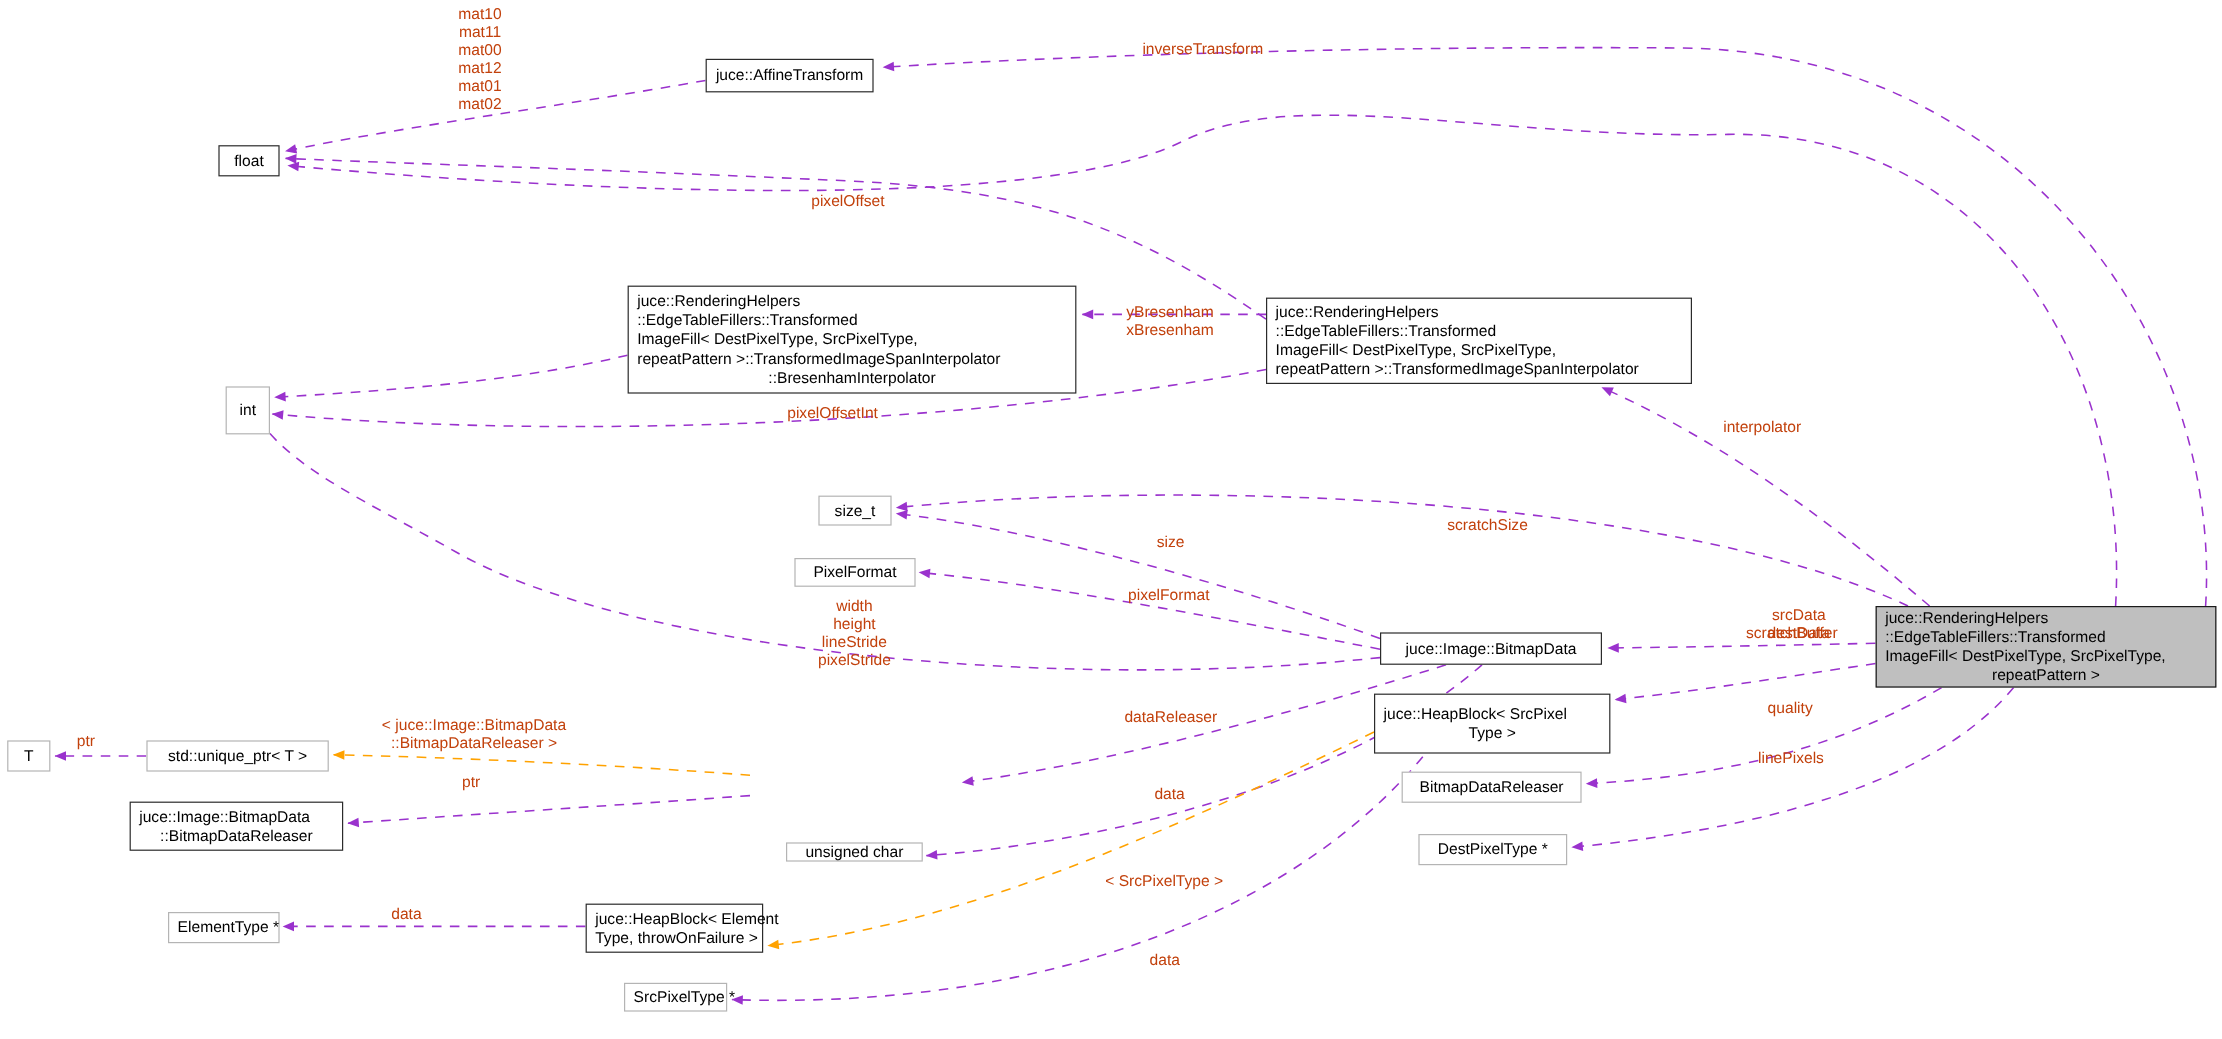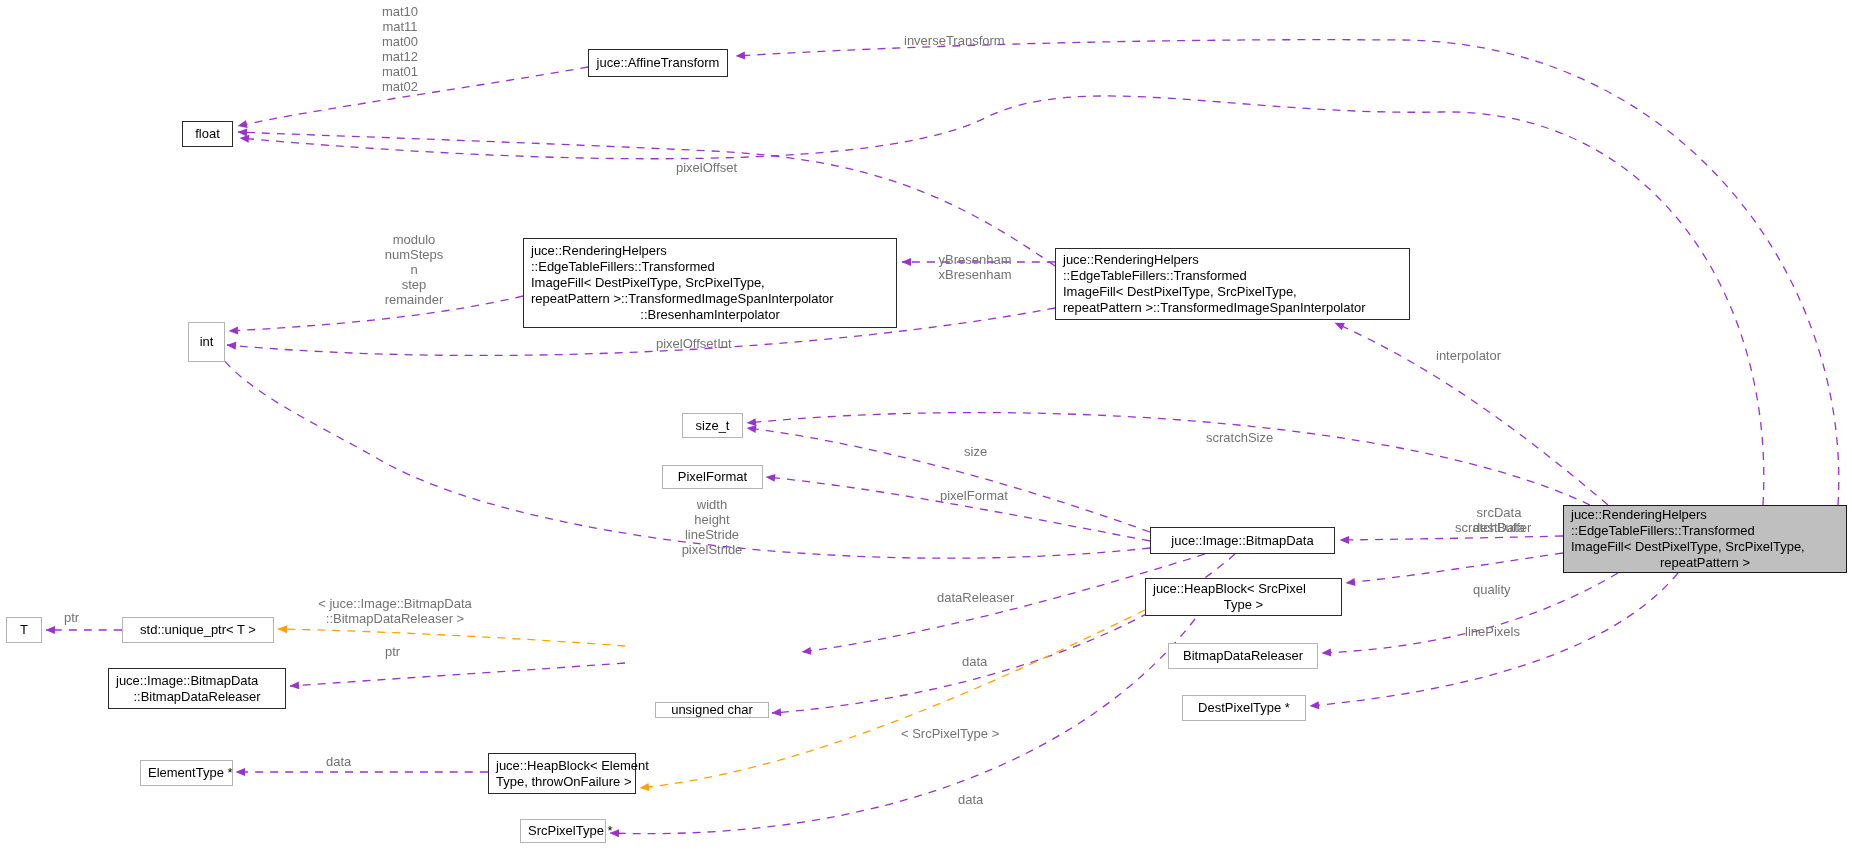--- a/index.html
+++ b/index.html
@@ -12,21 +12,21 @@
     position:absolute;box-sizing:border-box;background:#ffffff;border:1px solid #2b2b2b;
     display:flex;flex-direction:column;justify-content:center;align-items:center;
     line-height:16px;white-space:pre;z-index:2;
   }
   .node.gray{border-color:#b4b4b4;}
   .node.main{background:#bfbfbf;border:1px solid #1a1a1a;}
   .node .ln{width:100%;padding:0 7px;box-sizing:border-box;text-align:left;}
   .node .ln.c{text-align:center;}
   .node.single{align-items:center;}
   .elabel{
-    position:absolute;line-height:15px;white-space:pre-line;z-index:3;color:#737373;
+    position:absolute;line-height:15px;white-space:pre-line;z-index:3;color:#c2410c;
   }
   .elabel.c{text-align:center;}
 </style>
 </head>
 <body>
 
 <div id="canvas">
 
   <svg id="edges" viewBox="0 0 1852 866" xmlns="http://www.w3.org/2000/svg">
     <defs>
@@ -94,21 +94,21 @@
 
   <div class="node single" style="left:1150px;top:527px;width:185px;height:27px"><div class="ln c">juce::Image::BitmapData</div></div>
 
   <div class="node main" style="left:1563px;top:505px;width:284px;height:68px">
     <div class="ln">juce::RenderingHelpers</div>
     <div class="ln">::EdgeTableFillers::Transformed</div>
     <div class="ln">ImageFill&lt; DestPixelType, SrcPixelType,</div>
     <div class="ln c">repeatPattern &gt;</div>
   </div>
 
-  <div class="node" style="left:1145px;top:578px;width:197px;height:38px">
+  <div class="node" style="left:1145px;top:578px;width:197px;height:50px">
     <div class="ln">juce::HeapBlock&lt; SrcPixel</div>
     <div class="ln c">Type &gt;</div>
   </div>
 
   <div class="node single gray" style="left:1168px;top:643px;width:150px;height:26px"><div class="ln c">BitmapDataReleaser</div></div>
 
   <div class="node single gray" style="left:1182px;top:695px;width:124px;height:26px"><div class="ln c">DestPixelType *</div></div>
 
   <div class="node single gray" style="left:6px;top:617px;width:36px;height:26px"><div class="ln c">T</div></div>
 
@@ -130,27 +130,22 @@
   <div class="node single gray" style="left:140px;top:760px;width:93px;height:26px"><div class="ln c">ElementType *</div></div>
 
   <div class="node single gray" style="left:520px;top:819px;width:86px;height:24px"><div class="ln c">SrcPixelType *</div></div>
 
   <div class="elabel c" style="left:355px;top:4px;width:90px">mat10
 mat11
 mat00
 mat12
 mat01
 mat02</div>
-  <div class="elabel" style="left:904px;top:33px">inverseTransform</div>
+  <div class="elabel" style="left:952px;top:33px">inverseTransform</div>
   <div class="elabel" style="left:676px;top:160px">pixelOffset</div>
-  <div class="elabel c" style="left:364px;top:232px;width:100px">modulo
-numSteps
-n
-step
-remainder</div>
   <div class="elabel c" style="left:920px;top:252px;width:110px">yBresenham
 xBresenham</div>
   <div class="elabel" style="left:656px;top:336px">pixelOffsetInt</div>
   <div class="elabel" style="left:1436px;top:348px">interpolator</div>
   <div class="elabel" style="left:1206px;top:430px">scratchSize</div>
   <div class="elabel" style="left:964px;top:444px">size</div>
   <div class="elabel" style="left:940px;top:488px">pixelFormat</div>
   <div class="elabel c" style="left:662px;top:497px;width:100px">width
 height
 lineStride
@@ -159,17 +154,17 @@
 destData</div>
   <div class="elabel" style="left:1455px;top:520px">scratchBuffer</div>
   <div class="elabel" style="left:1473px;top:582px">quality</div>
   <div class="elabel" style="left:1465px;top:624px">linePixels</div>
   <div class="elabel" style="left:937px;top:590px">dataReleaser</div>
   <div class="elabel" style="left:64px;top:610px">ptr</div>
   <div class="elabel c" style="left:305px;top:596px;width:180px">&lt; juce::Image::BitmapData
 ::BitmapDataReleaser &gt;</div>
   <div class="elabel" style="left:385px;top:644px">ptr</div>
   <div class="elabel" style="left:962px;top:654px">data</div>
-  <div class="elabel" style="left:901px;top:726px">&lt; SrcPixelType &gt;</div>
+  <div class="elabel" style="left:921px;top:726px">&lt; SrcPixelType &gt;</div>
   <div class="elabel" style="left:326px;top:754px">data</div>
   <div class="elabel" style="left:958px;top:792px">data</div>
 
 </div>
 
 </body></html>

